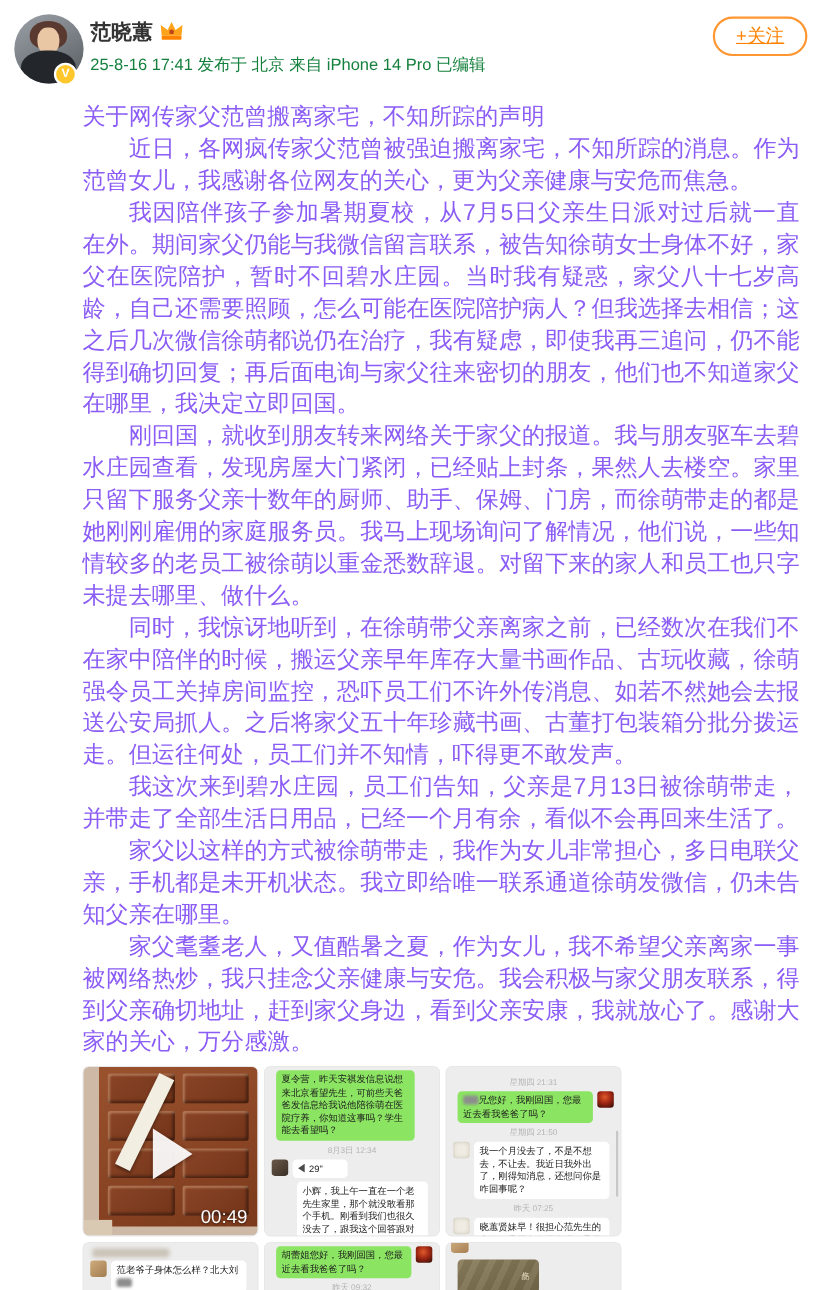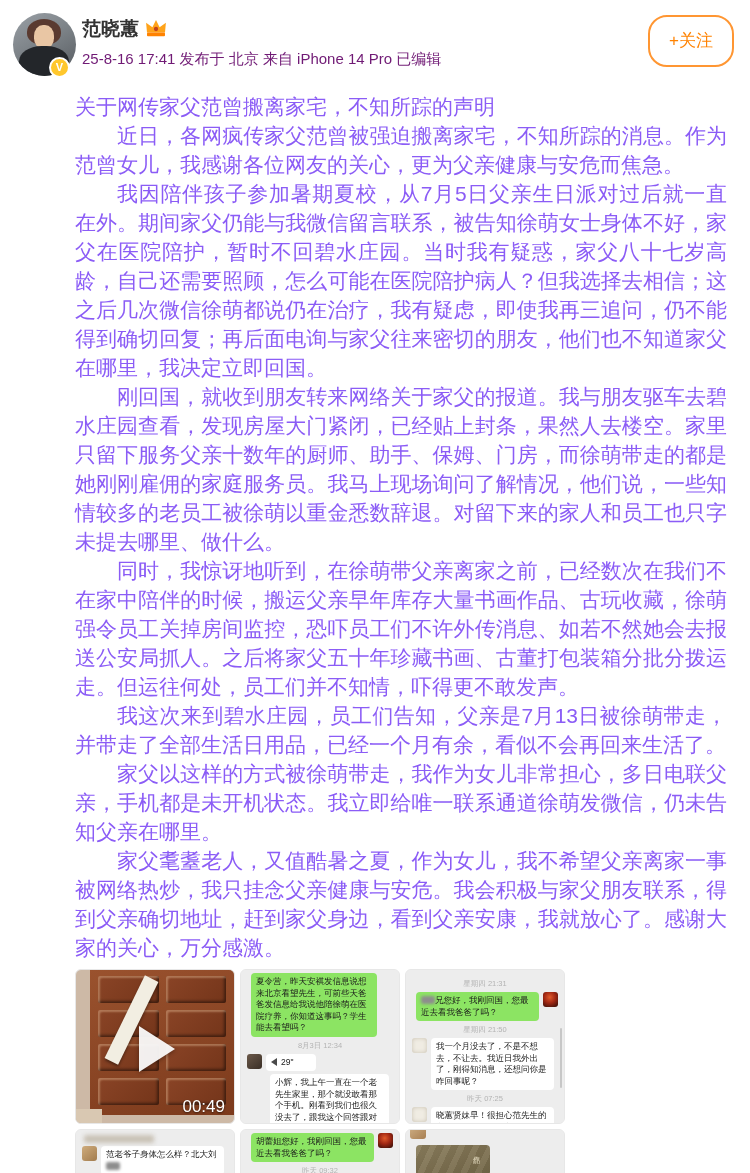--- a/index.html
+++ b/index.html
@@ -11,23 +11,23 @@
   .avatar{position:absolute;left:13px;top:13px;width:63px;height:63px;border-radius:50%;
     background:linear-gradient(150deg,#9aa0a6 0%,#7d8388 45%,#555a5f 100%);overflow:hidden;}
   .avatar .hair{position:absolute;left:14px;top:6px;width:34px;height:26px;border-radius:50% 50% 45% 45%;background:#5a3a30;}
   .avatar .face{position:absolute;left:21px;top:12px;width:20px;height:24px;border-radius:45%;background:#e9c6a4;}
   .avatar .bodyb{position:absolute;left:6px;top:33px;width:50px;height:34px;border-radius:45% 45% 0 0;background:#23262a;}
   .vbadge{position:absolute;left:49px;top:57px;width:17px;height:17px;border-radius:50%;background:#ffc72c;
     border:2px solid #fff;color:#fff;font-size:11px;font-weight:bold;text-align:center;line-height:17px;}
   .nameline{position:absolute;left:82px;top:16px;display:flex;align-items:center;gap:6px;}
   .uname{font-size:19px;font-weight:bold;color:#333;}
   .crown{width:22px;height:18px;display:inline-block;}
-  .meta{position:absolute;left:82px;top:50px;font-size:15px;color:#701a75;}
-  .follow{position:absolute;right:16px;top:15px;height:52px;padding:0 19px;background:#fff;
-    border:2px solid #ff9632;border-radius:19px;color:#ff8200;font-size:17px;line-height:32px;cursor:pointer;}
+  .meta{position:absolute;left:82px;top:50px;font-size:15px;color:#15803d;}
+  .follow{position:absolute;right:16px;top:15px;height:36px;padding:0 19px;background:#fff;
+    border:2px solid #ff9632;border-radius:19px;color:#ff8200;font-size:17px;line-height:32px;cursor:pointer;text-decoration:underline;}
 
   
   .body-text{margin:10px 23px 0 75px;width:652px;font-size:21px;line-height:29px;color:#8b5cf6;
     text-align:justify;letter-spacing:0;}
   .body-text p{margin:0;}
   .body-text p.para{text-indent:2em;}
 
   
   .grid{margin:7px 0 0 75px;display:grid;grid-template-columns:repeat(3,160px);grid-auto-rows:155px;gap:5px;}
   .cell{position:relative;border-radius:6px;overflow:hidden;background:#efefef;border:1px solid #e7e7e7;cursor:pointer;}

